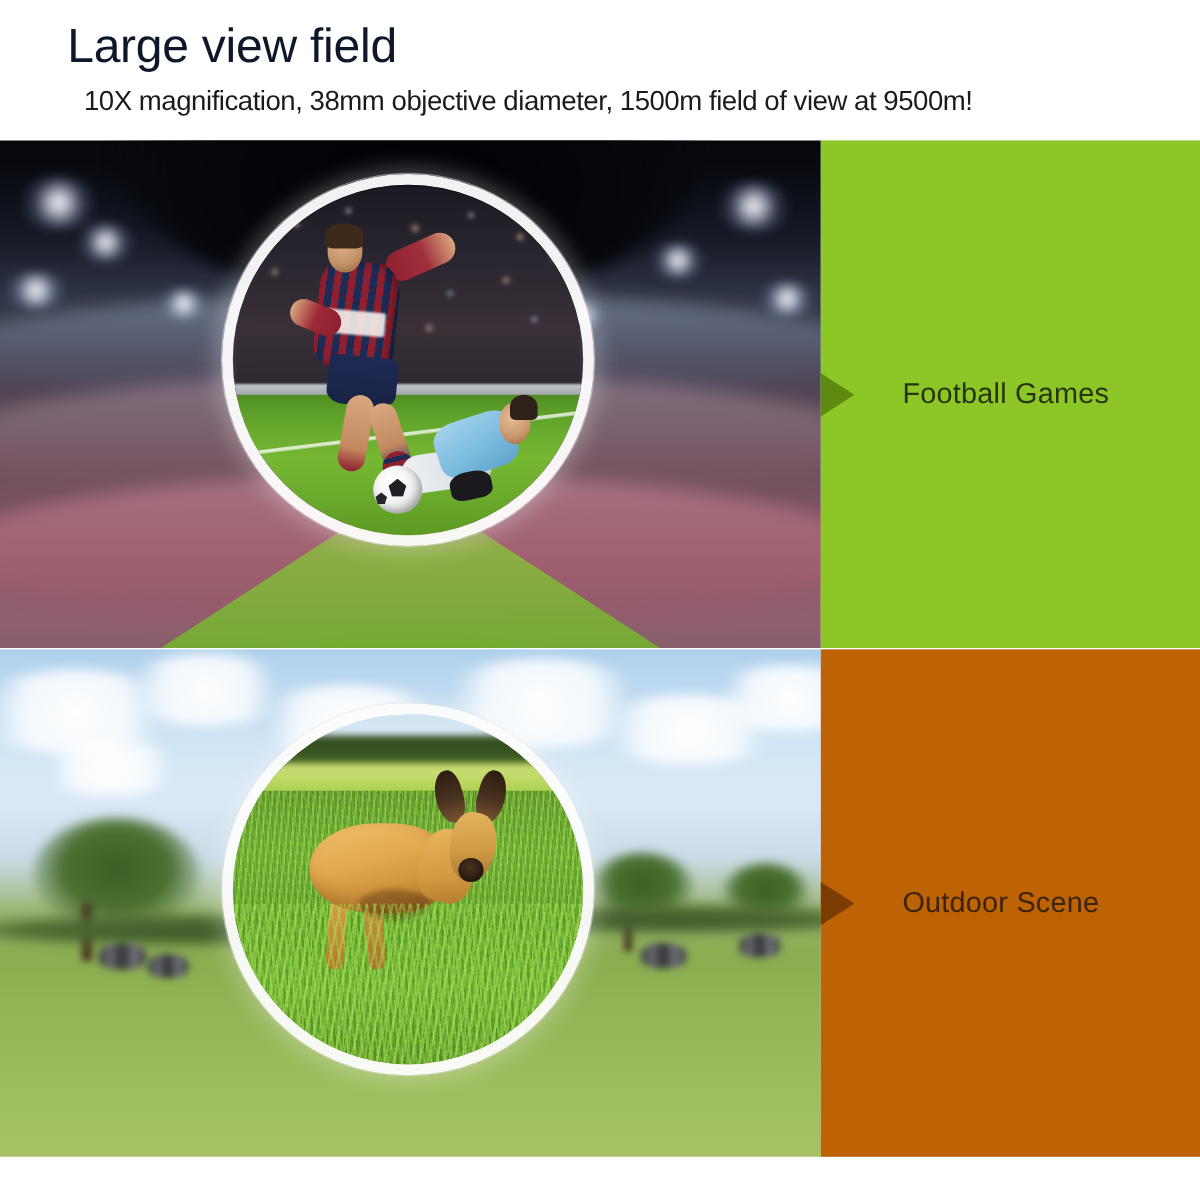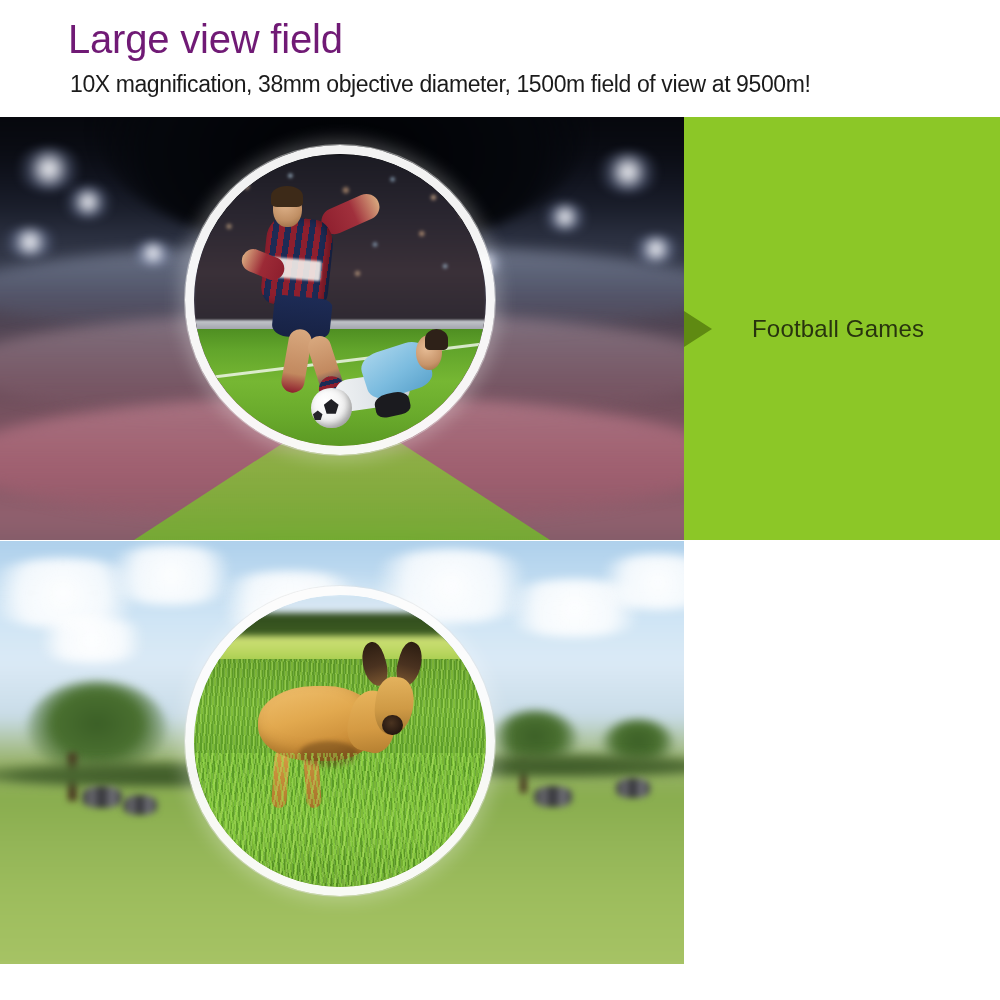--- a/index.html
+++ b/index.html
@@ -23,26 +23,26 @@
   
   .header {
     position: absolute;
     left: 0; top: 0;
     width: 1000px;
     height: 117px;
     background: #ffffff;
   }
   .header-title {
     position: absolute;
-    left: 68px;
+    left: 56px;
     top: 18px;
     font-size: 40px;
     font-weight: 400;
     letter-spacing: -0.2px;
-    color: #701a75;
+    color: #0f172a;
     line-height: 1.05;
     white-space: nowrap;
   }
   .header-subtitle {
     position: absolute;
     left: 58px;
     top: 71px;
     font-size: 23px;
     font-weight: 400;
     color: #1b1b1b;
@@ -647,16 +647,20 @@
               <div class="deer-ear-r"></div>
               <div class="deer-head"></div>
               <div class="deer-snout"></div>
             </div>
 
             <div class="dv-blades"></div>
           </div>
         </div>
       </div>
 
+      <div class="label-panel panel-brown">
+        <div class="label-arrow"></div>
+        <div class="label-text">Outdoor Scene</div>
+      </div>
     </div>
 
   </div>
 </div>
 
 </body></html>

